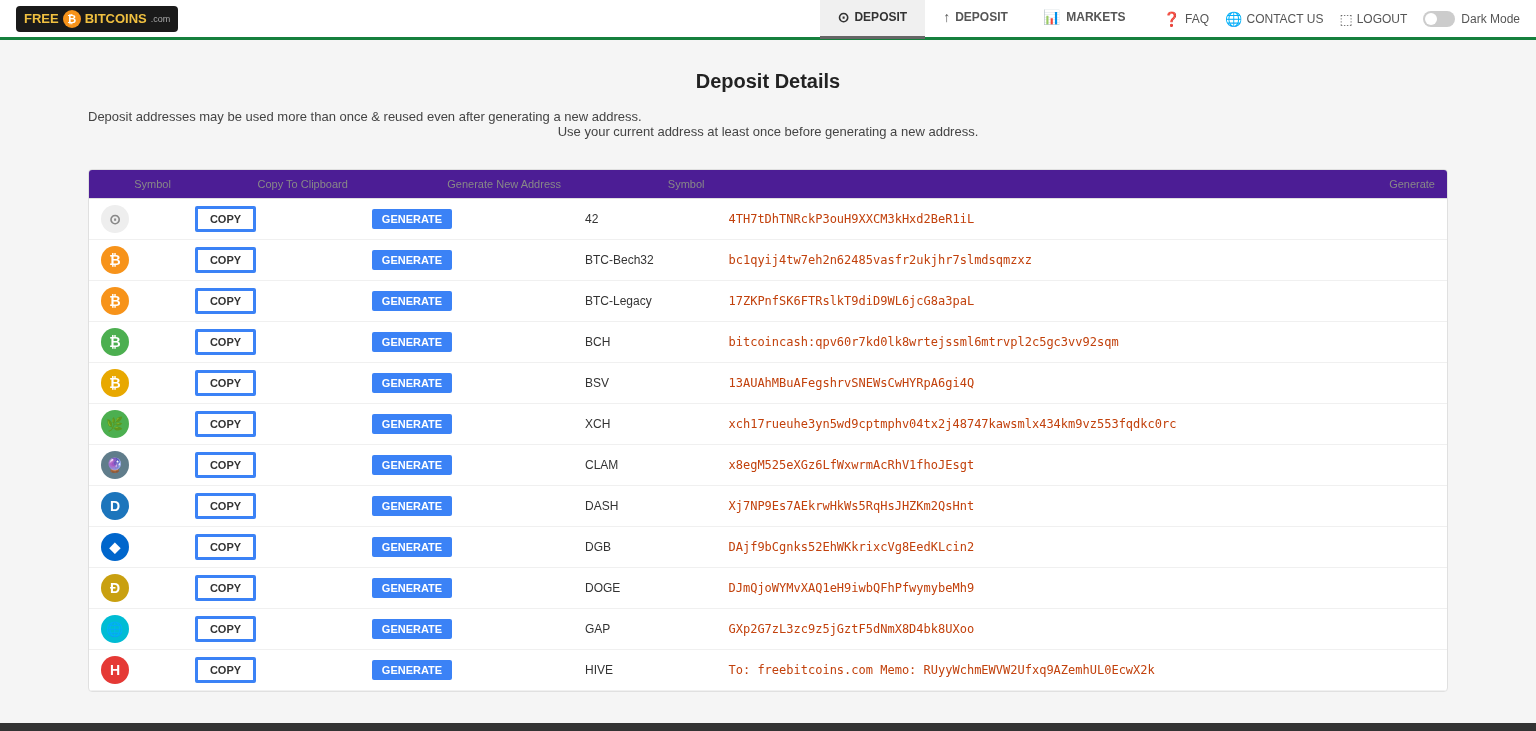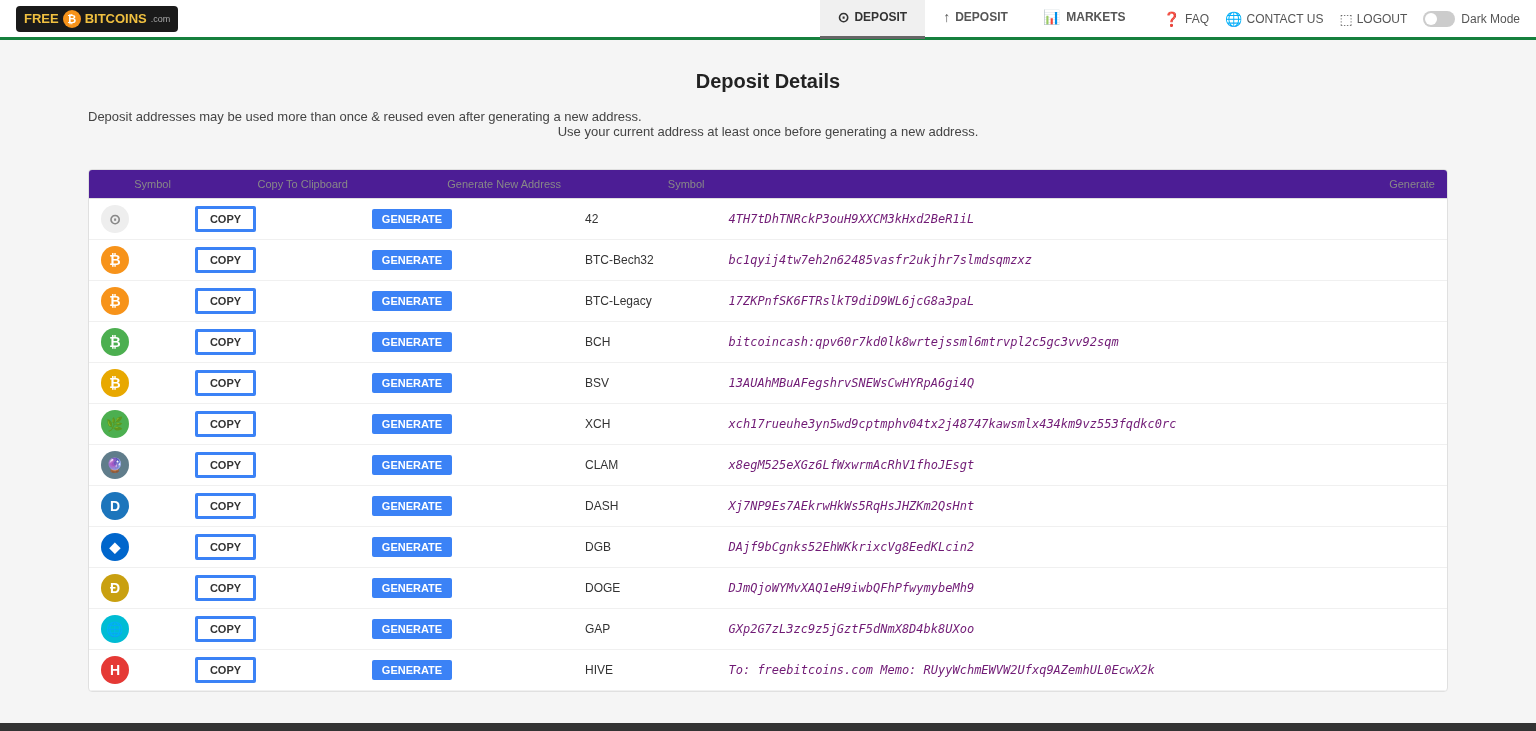--- a/index.html
+++ b/index.html
@@ -208,23 +208,22 @@
       font-weight: bold;
       cursor: pointer;
       border-radius: 2px;
       color: #fff;
       min-width: 72px;
     }
 
     .address-text {
       font-family: monospace;
       font-size: 12px;
-      color: #701a75;
+      color: #c2410c;
       word-break: break-all;
-      font-style: italic;
     }
 
     
     .bottom-bar {
       position: fixed;
       bottom: 0;
       left: 0; right: 0;
       height: 8px;
       background: #333;
     }

